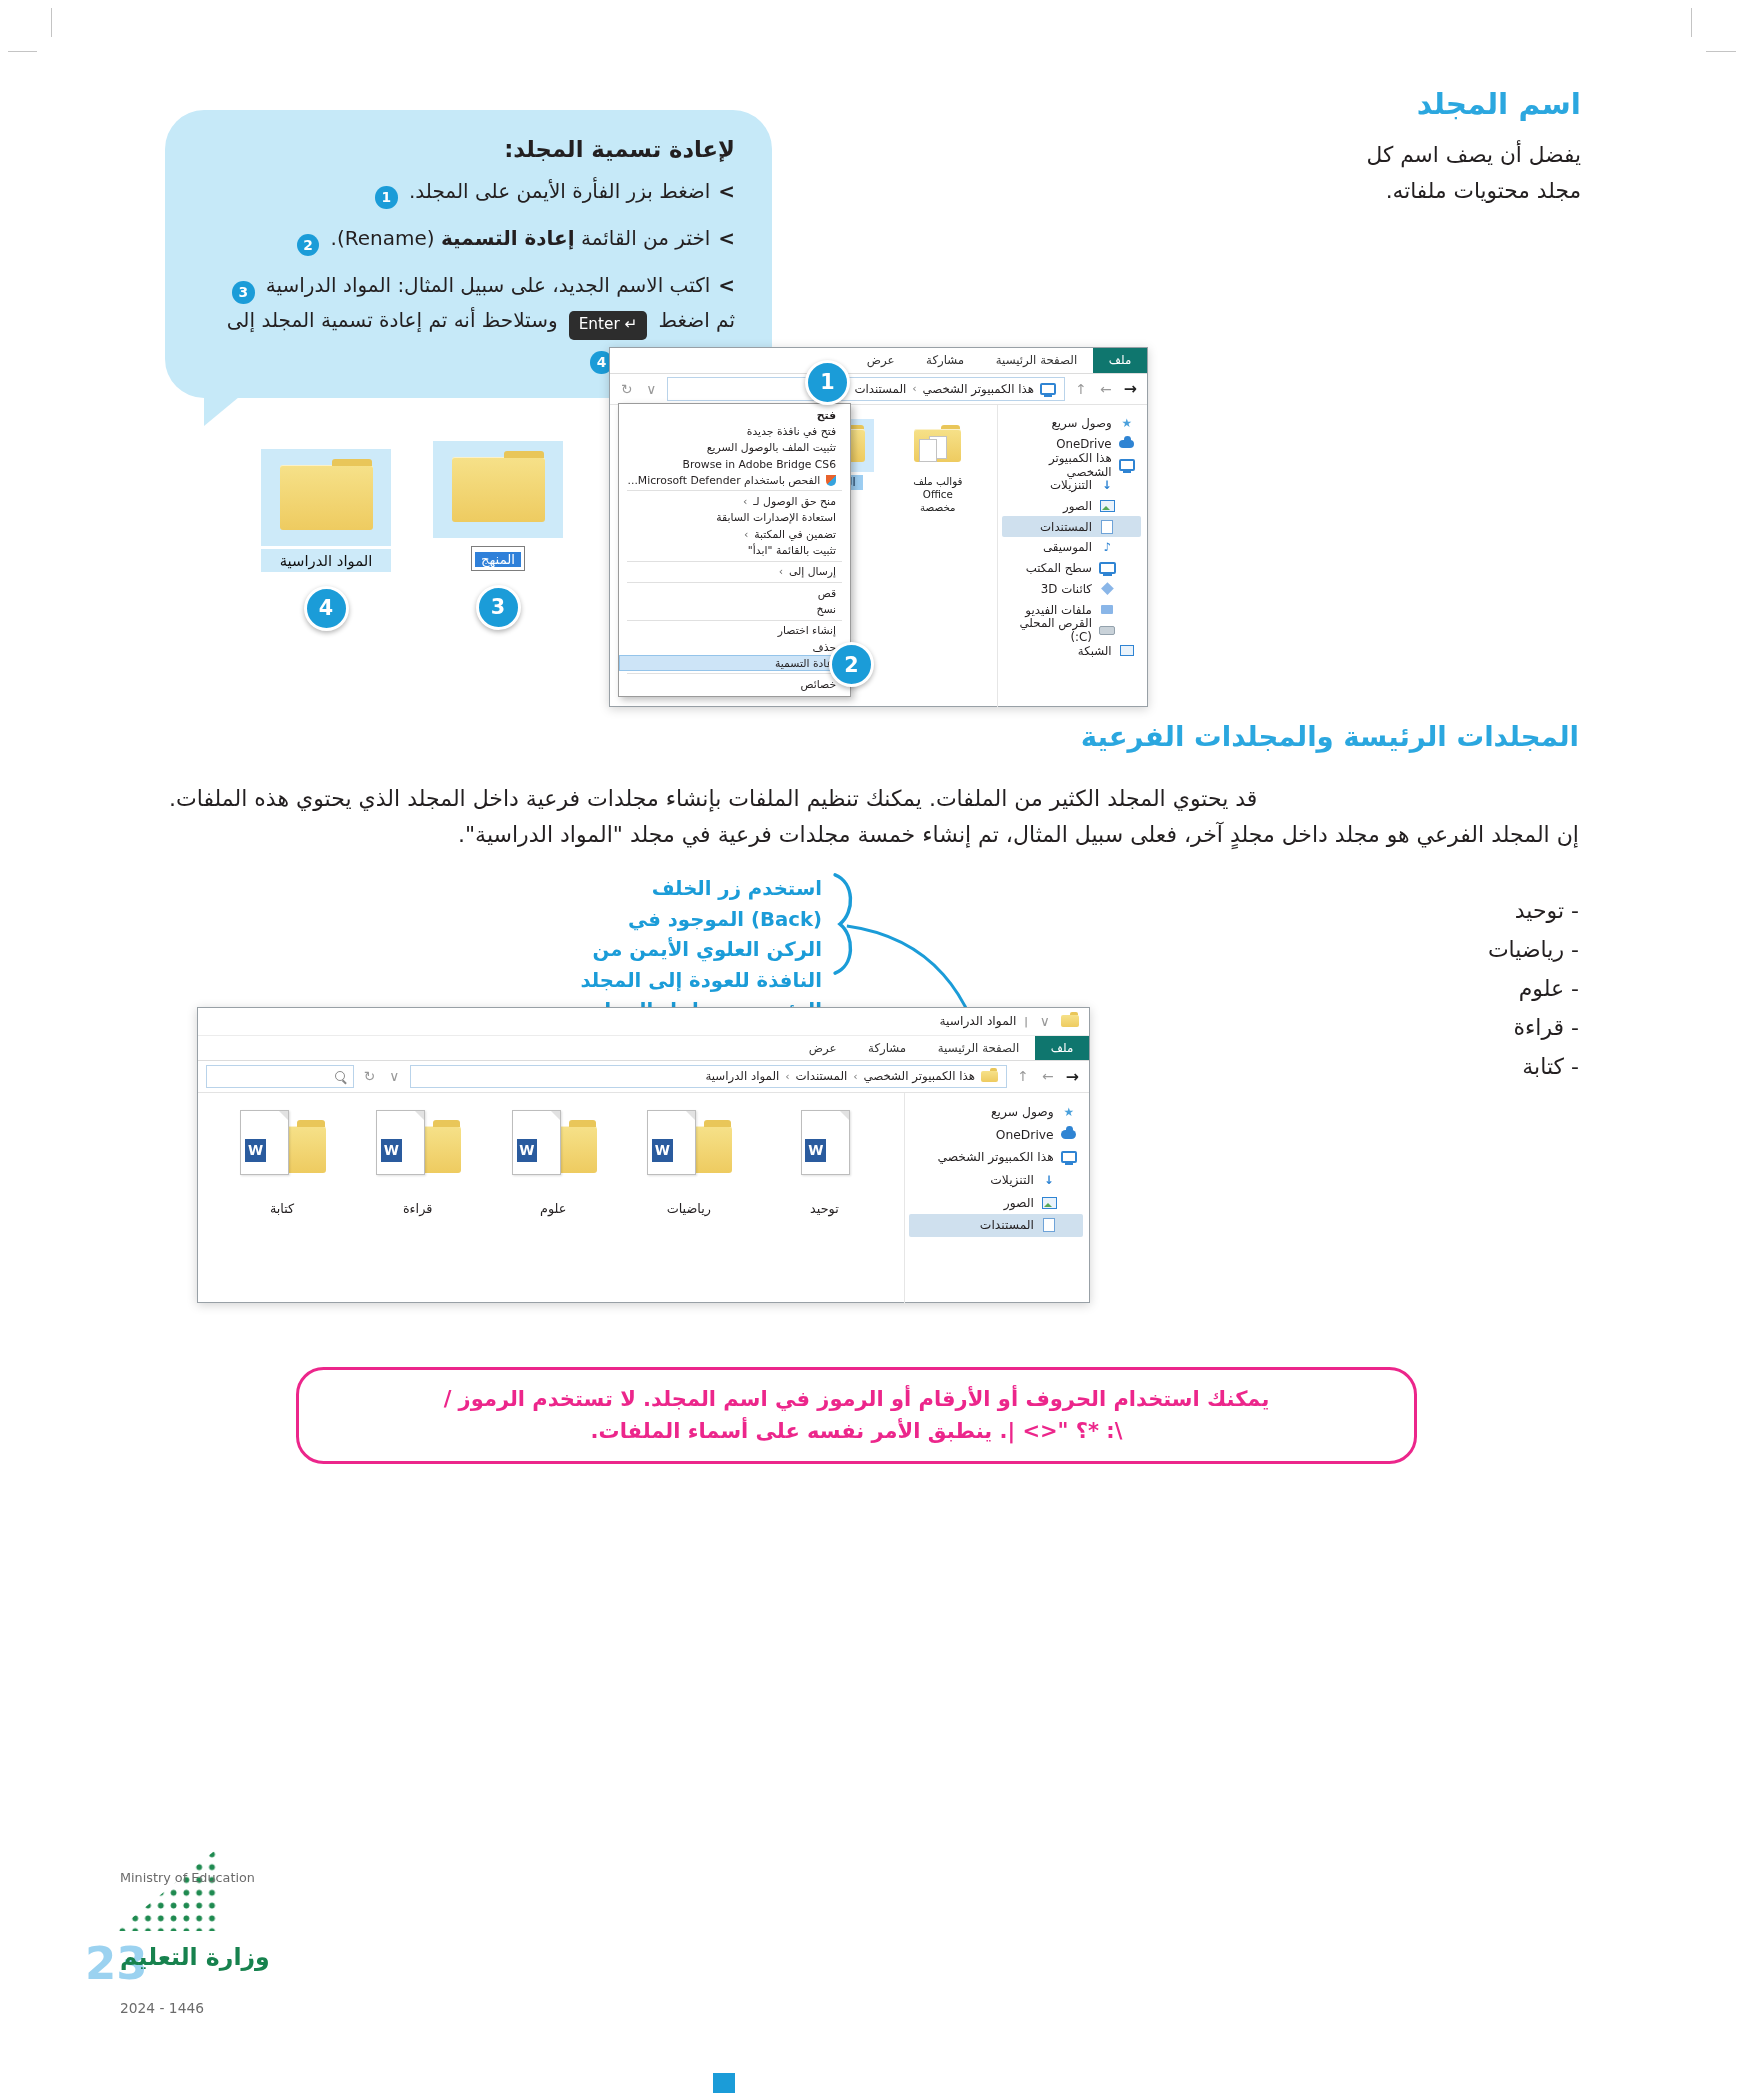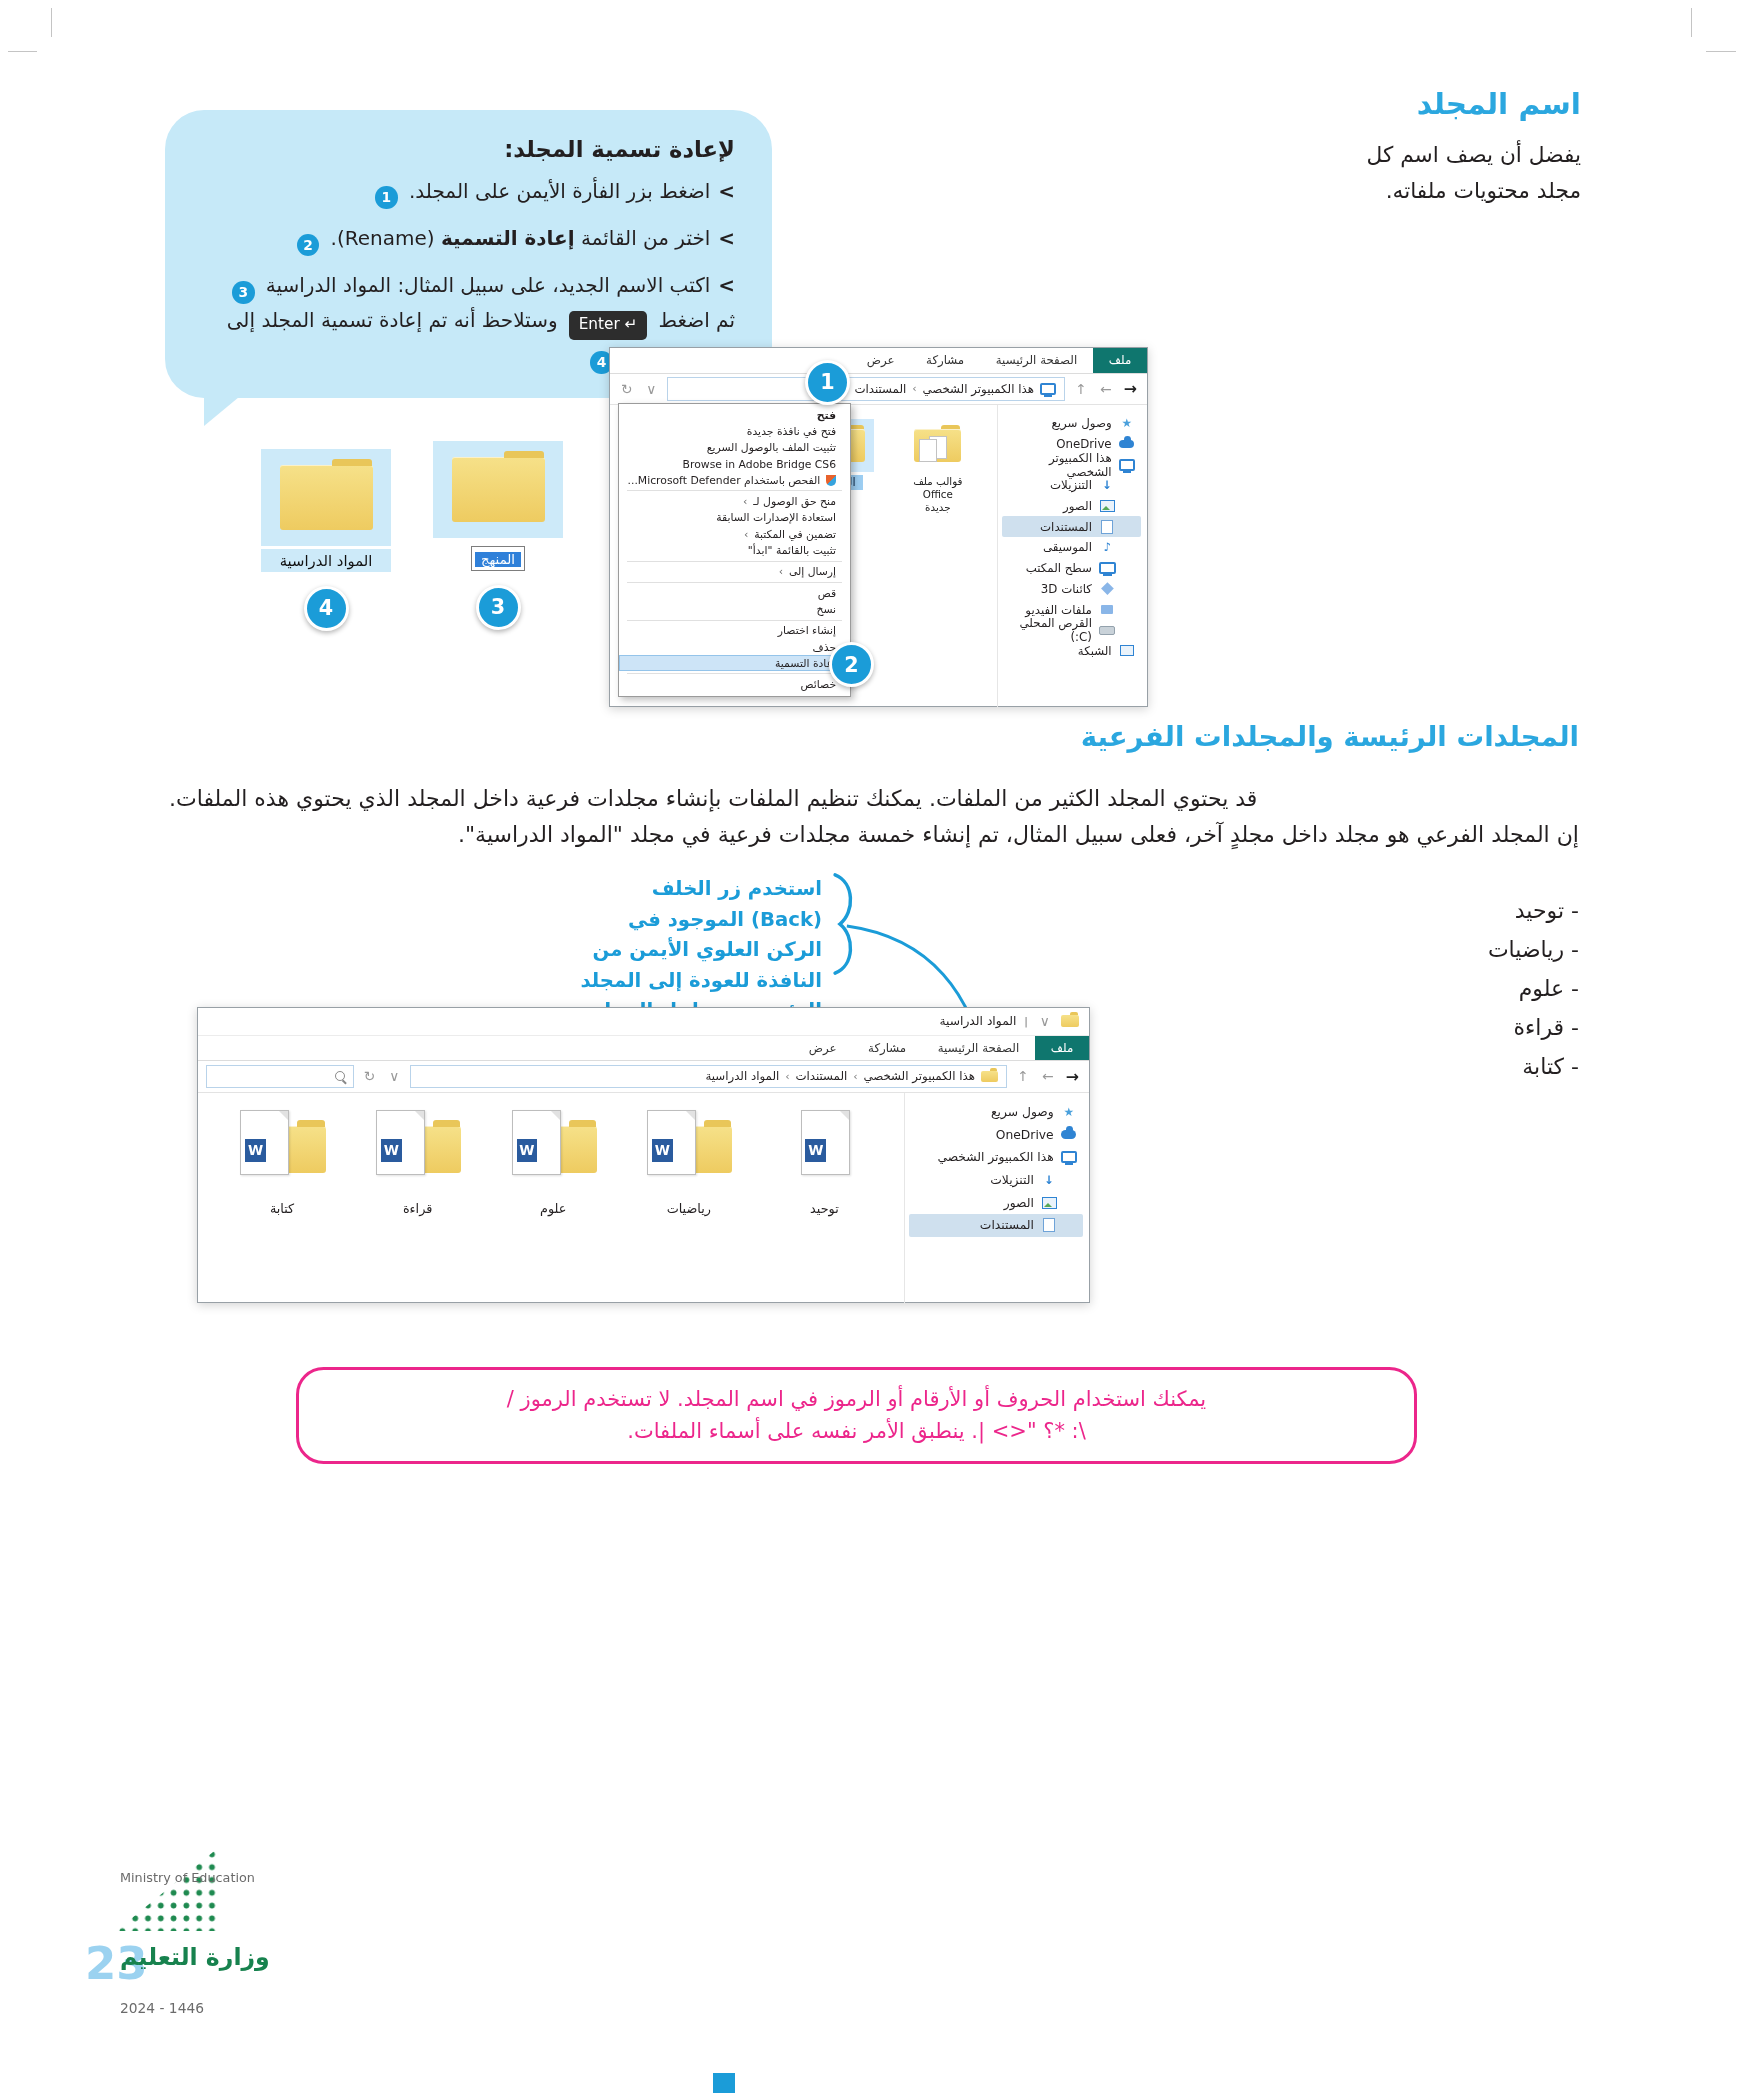--- a/index.html
+++ b/index.html
@@ -150,21 +150,21 @@
   .wblock{position:absolute;left:3.9px;top:27.6px;width:20.7px;height:22.7px;background:#2a5b9e;color:#fff;
           font-weight:bold;font-size:13.8px;display:flex;align-items:center;justify-content:center}
   .fi.page-only .fi-page{left:23.6px}
   .fi-label{margin-top:5.9px;font-size:12.8px}
 
   
   #info-box{left:296px;top:1367px;width:1115px;height:91px;border:3px solid #ec268b;border-radius:27.6px;background:#fff}
   #info-tab{position:absolute;right:-3px;top:-51px;width:343px;height:51px;background:#ec268b;
             border-radius:23.6px 23.6px 0 0;color:#fff;font-weight:bold;font-size:26.6px;
             display:flex;align-items:center;justify-content:center}
-  #info-body{padding:12.8px 29.6px;text-align:center;color:#ec268b;font-size:21px;font-weight:400;line-height:1.55}
+  #info-body{padding:12.8px 29.6px;text-align:center;color:#ec268b;font-size:21px;font-weight:700;line-height:1.55}
 
   
   #logo-dots{left:116px;top:1848px;width:102px;height:83px;
              background:radial-gradient(#1f8a50 2.6px,transparent 3.3px) 0 0/12.8px 12.8px;
              clip-path:polygon(100% 0,100% 100%,0 100%)}
   #page-num{left:85px;top:1937px;font-size:45px;font-weight:bold;color:#9bd2f0}
   #ministry-ar{left:120px;top:1943px;font-size:23.6px;font-weight:bold;color:#17824e}
   #ministry-en{left:120px;top:1870px;font-size:12.8px;color:#6b6b6b;direction:ltr}
   #year{left:120px;top:2000px;font-size:13.8px;color:#6b6b6b;direction:ltr}
   #binding-mark{left:713px;top:2073px;width:21.7px;height:20.7px;background:#1b9cd8}
@@ -307,21 +307,21 @@
       <div class="ex-main">
         <div class="ex1-files">
           <div class="ex1-file">
             <div class="artbox">
               <div class="folder sm"></div>
               <div class="tpage p2"></div>
               <div class="tpage p1"></div>
             </div>
             <div class="lbl2">
               <div>قوالب ملف Office</div>
-              <div>جديدة</div>
+              <div>مخصصة</div>
             </div>
           </div>
           <div class="ex1-file">
             <div class="selbg">
               <div class="folder sm"></div>
             </div>
             <span class="sellbl">المنهج</span>
           </div>
         </div>
       </div>

